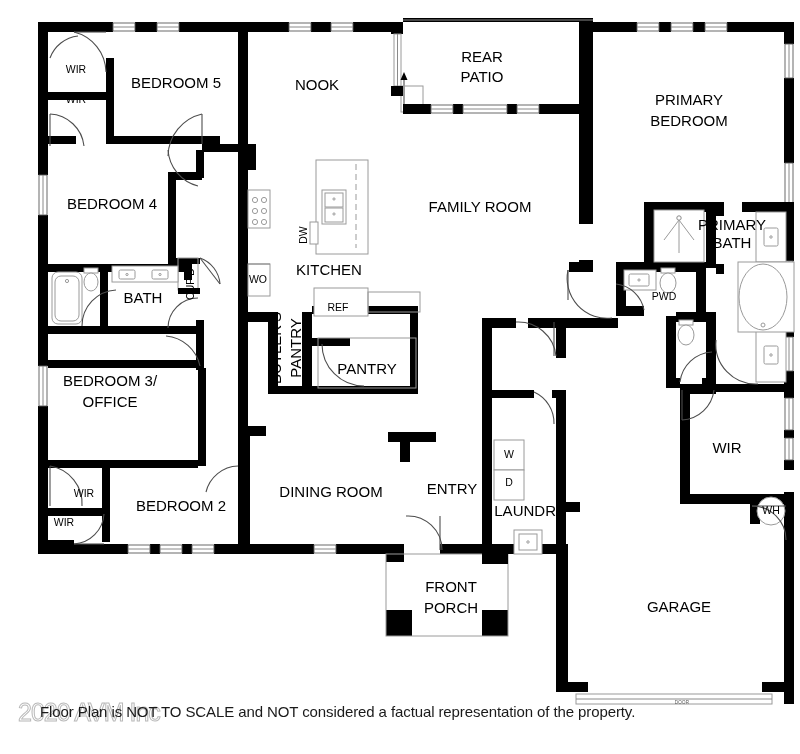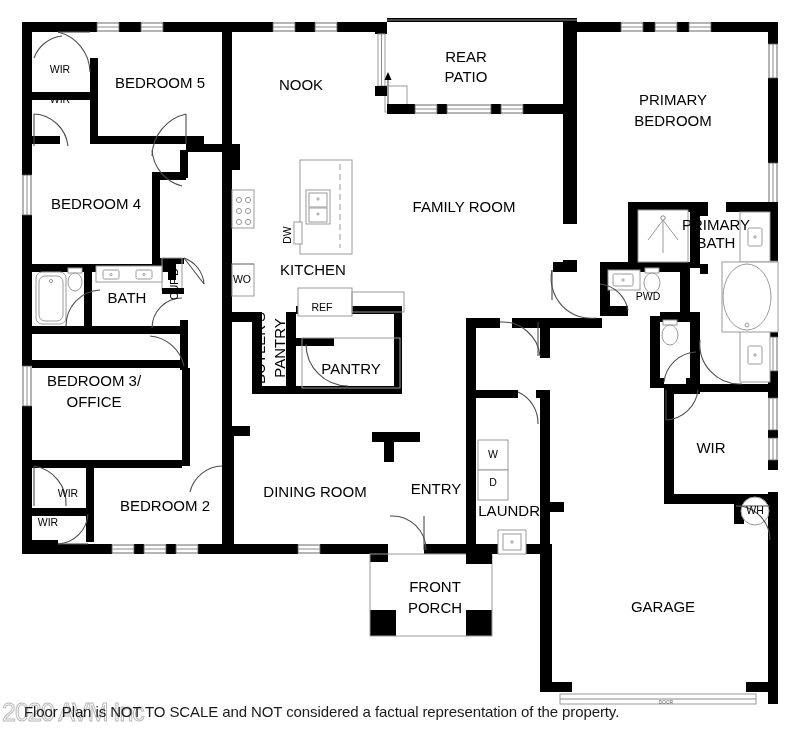--- a/index.html
+++ b/index.html
@@ -3,21 +3,21 @@
 <meta charset="utf-8">
 <title>Floor Plan</title>
 <style>
   html,body{margin:0;padding:0;background:#ffffff;}
   body{
     width:800px;height:754px;overflow:hidden;
     font-family:"Liberation Sans", sans-serif;
     color:#000;
     position:relative;
   }
-  #plan-root{position:absolute;left:0;top:0;width:694px;height:754px;}
+  #plan-root{position:absolute;left:16px;top:0;width:694px;height:754px;}
   svg.plan{display:block;width:800px;height:754px;}
   .wall{fill:#000;stroke:none;}
   .thinline{fill:none;stroke:#8a8a8a;stroke-width:1;}
   .fixline{fill:#ffffff;stroke:#9a9a9a;stroke-width:1;}
   .fixline-nf{fill:none;stroke:#9a9a9a;stroke-width:1;}
   .swing{fill:none;stroke:#4d4d4d;stroke-width:1.1;}
   .win{fill:#ffffff;stroke:#5a5a5a;stroke-width:0.9;}
   .rmlabel{font-family:"Liberation Sans", sans-serif;font-size:15px;fill:#000;text-anchor:middle;dominant-baseline:middle;}
   .rmlabel.xs{font-size:10.5px;}
   .rmlabel.micro{font-size:4.5px;letter-spacing:0.3px;fill:#555;}

